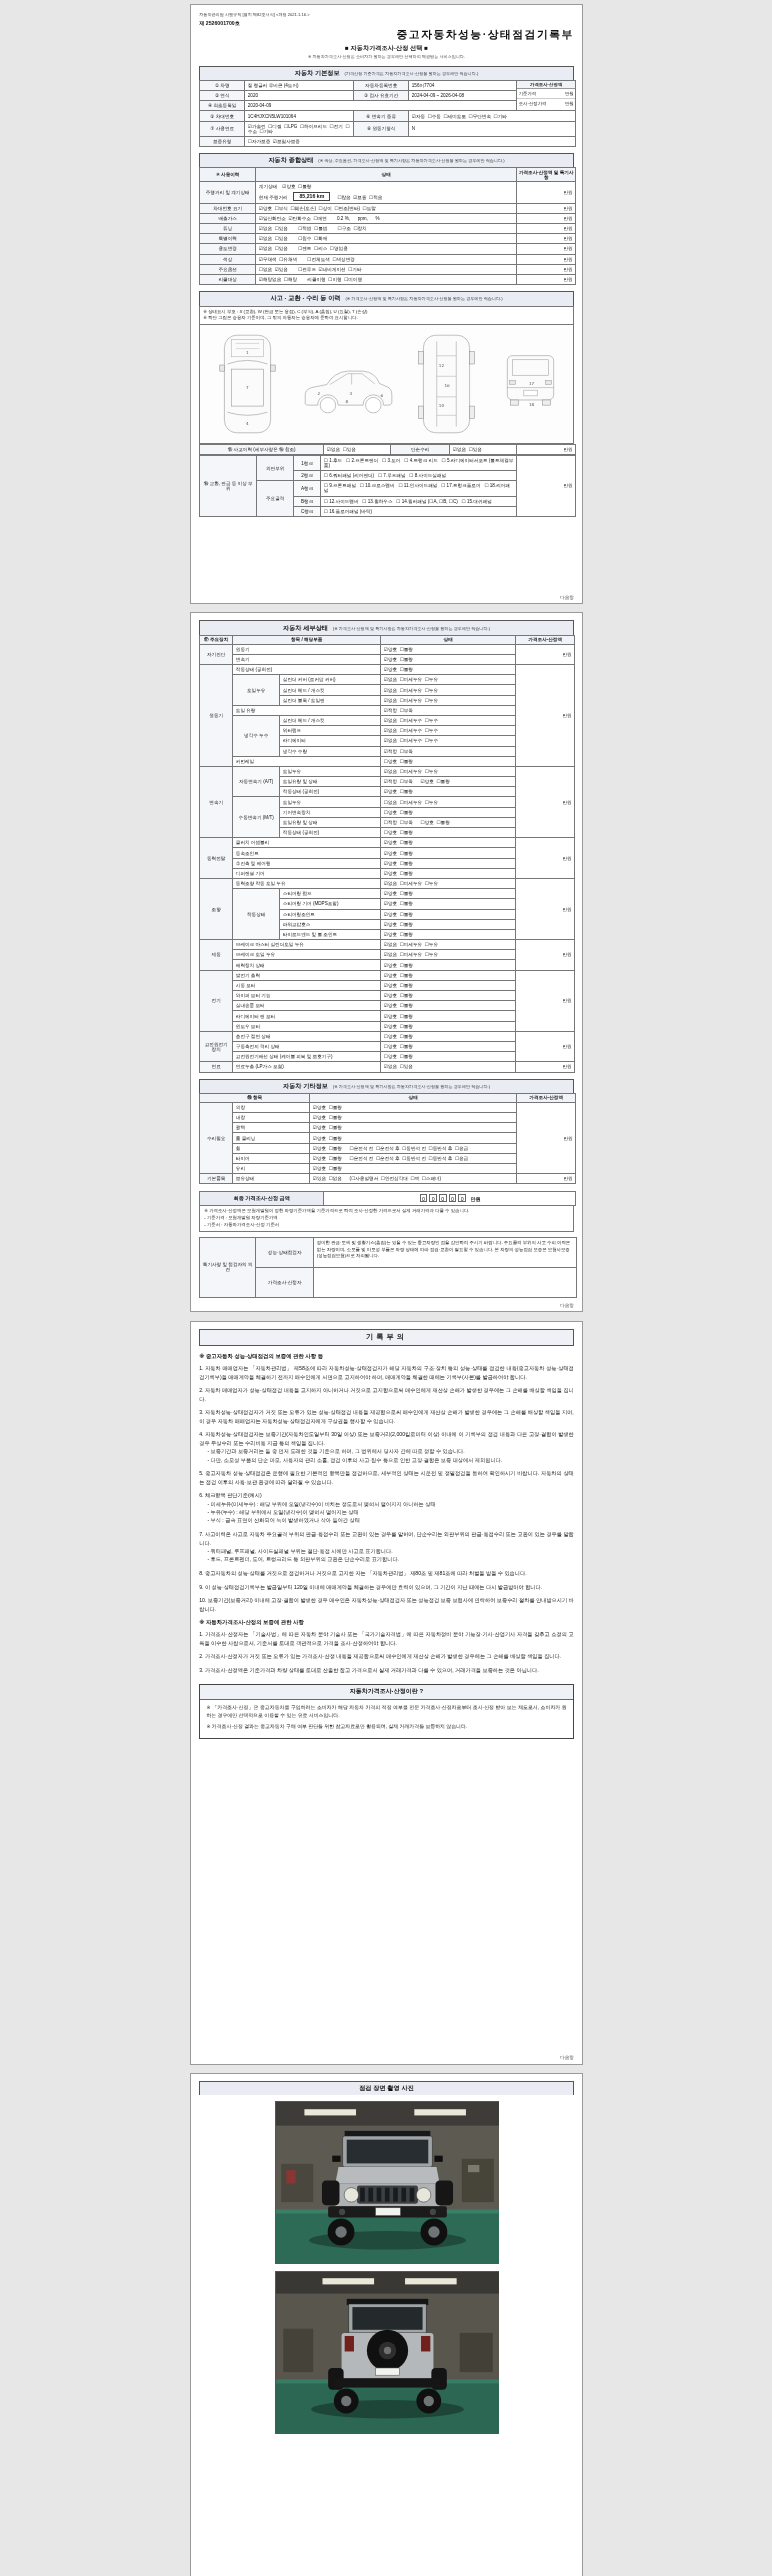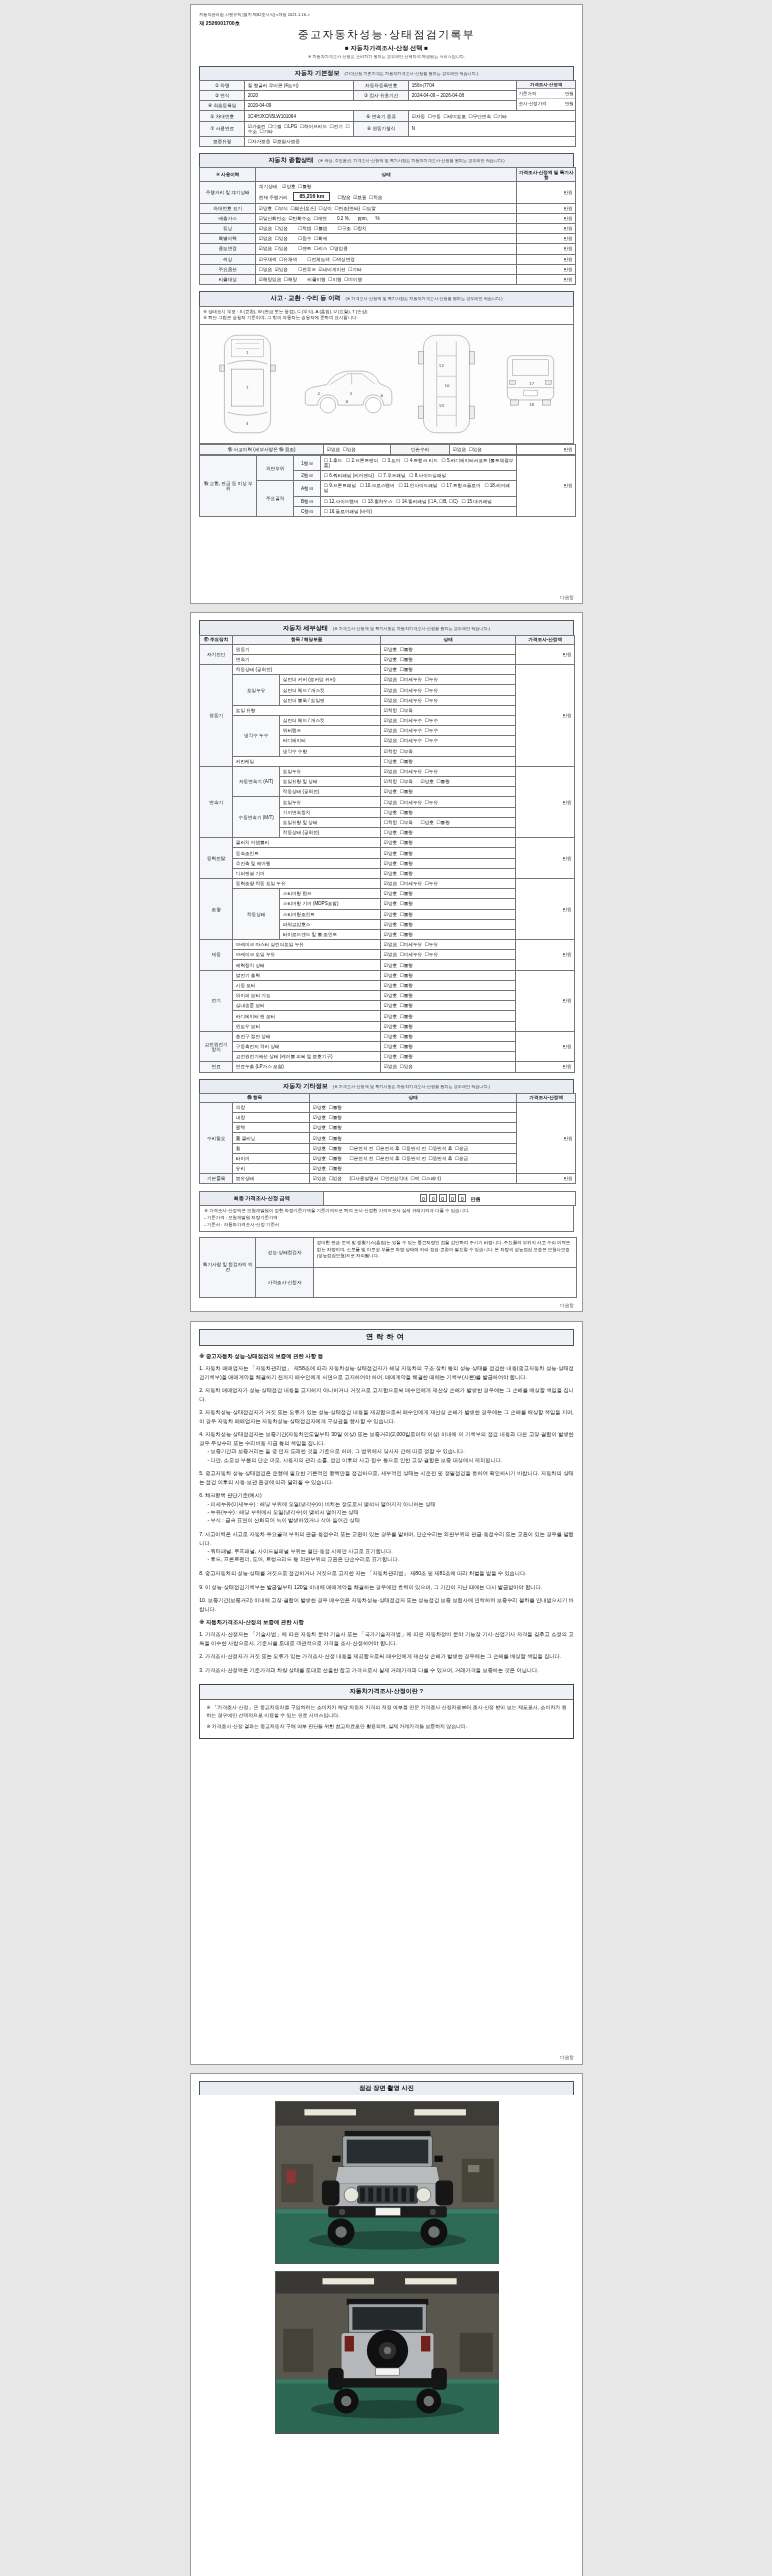--- a/index.html
+++ b/index.html
@@ -14,21 +14,21 @@
     width:393px; margin:0 auto 8.2px; background:#fff;
     border:0.5px solid #9a9a9a; padding:7.2px 8.2px 13.4px;
     position:relative;
   }
   .p1 { min-height:600px; }
   .p2 { min-height:572px; }
   .p3 { min-height:744px; }
   .p4 { min-height:569px; display:flex; flex-direction:column; }
   .formref { font-size:4.1px; color:#333; }
   .docno { font-size:5.2px; font-weight:bold; margin:2.6px 0 1px; }
-  .title { text-align:center; font-size:10.8px; font-weight:normal; letter-spacing:1.5px; margin-top:1px; }
+  .title { text-align:right; font-size:10.8px; font-weight:bold; letter-spacing:1.5px; margin-top:1px; }
   .subtitle { text-align:center; font-size:6.2px; font-weight:bold; margin-top:2.1px; }
   .subnote { text-align:center; font-size:4.1px; color:#444; margin:1.5px 0 4.1px; }
   .sec-bar {
     border:0.6px solid #555; border-bottom:none; background:#e9edf3;
     text-align:center; font-size:6.2px; font-weight:bold; padding:2.1px; margin-top:6.2px;
   }
   .sec-bar .sec-note { font-weight:normal; font-size:4.1px; color:#333; margin-left:3.1px; }
   table { border-collapse:collapse; width:100%; table-layout:fixed; }
   td, th { border:0.5px solid #777; font-size:4.6px; padding:2.1px 2.6px; vertical-align:middle; word-break:break-all; }
   th { background:#f0f3f7; text-align:center; font-size:4.6px; padding:1.5px; }
@@ -633,21 +633,21 @@
           <td class="lbl">가격조사·산정자</td>
           <td class="optext"></td>
         </tr>
       </tbody>
   </table>
 
   <div class="nextpage">다음장</div>
 </div>
 
 <div class="page p3">
-  <div class="notice-titlebar">연락하여</div>
+  <div class="notice-titlebar">기록부의</div>
   <div class="notice-head">※ 중고자동차 성능·상태점검의 보증에 관한 사항 등</div>
   <div id="notice-list">
       <div class="notice-item">
         <div class="ni-main">1. 자동차 매매업자는 「자동차관리법」 제58조에 따라 자동차성능·상태점검자가 해당 자동차의 구조·장치 등의 성능·상태를 점검한 내용(중고자동차 성능·상태점검기록부)을 매매계약을 체결하기 전까지 매수인에게 서면으로 고지하여야 하며, 매매계약을 체결한 때에는 기록부(사본)를 발급하여야 합니다.</div>
       </div>
       <div class="notice-item">
         <div class="ni-main">2. 자동차 매매업자가 성능·상태점검 내용을 고지하지 아니하거나 거짓으로 고지함으로써 매수인에게 재산상 손해가 발생한 경우에는 그 손해를 배상할 책임을 집니다.</div>
       </div>
       <div class="notice-item">
         <div class="ni-main">3. 자동차성능·상태점검자가 거짓 또는 오류가 있는 성능·상태점검 내용을 제공함으로써 매수인에게 재산상 손해가 발생한 경우에는 그 손해를 배상할 책임을 지며, 이 경우 자동차 매매업자는 자동차성능·상태점검자에게 구상권을 행사할 수 있습니다.</div>

